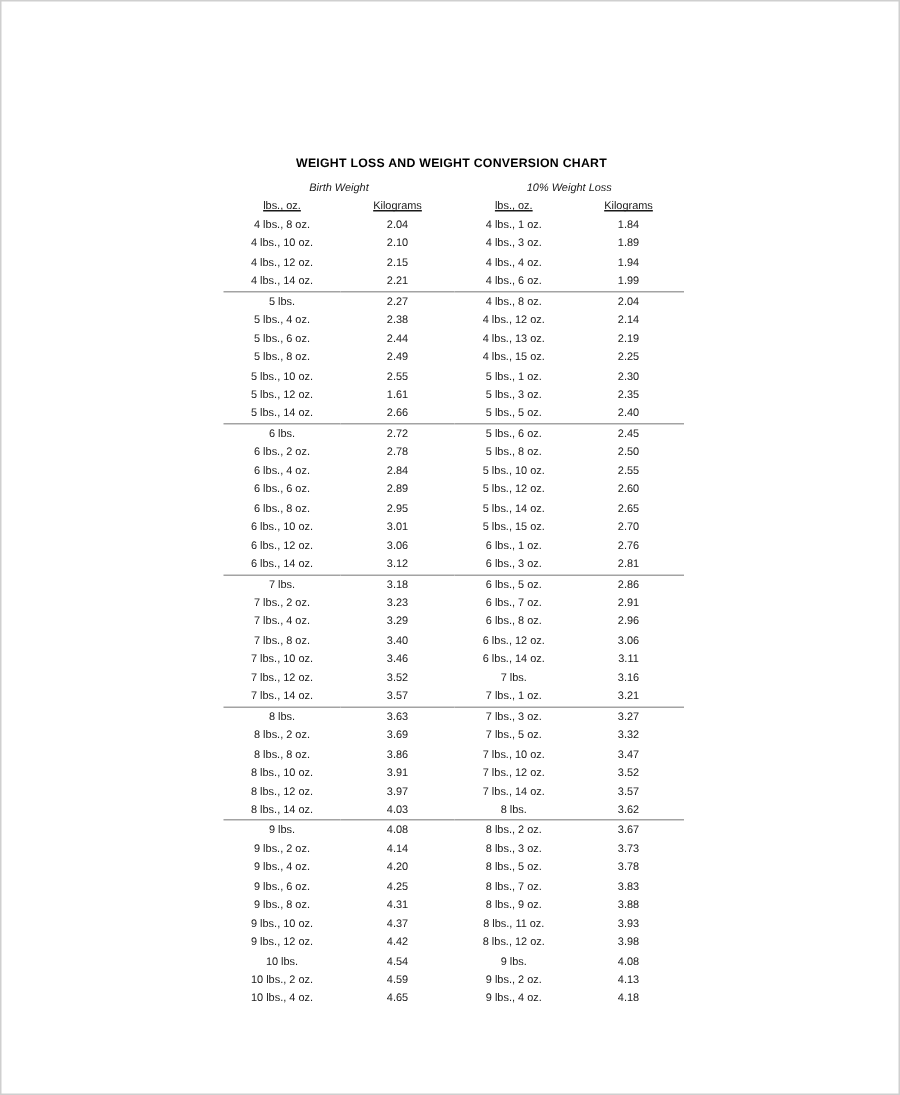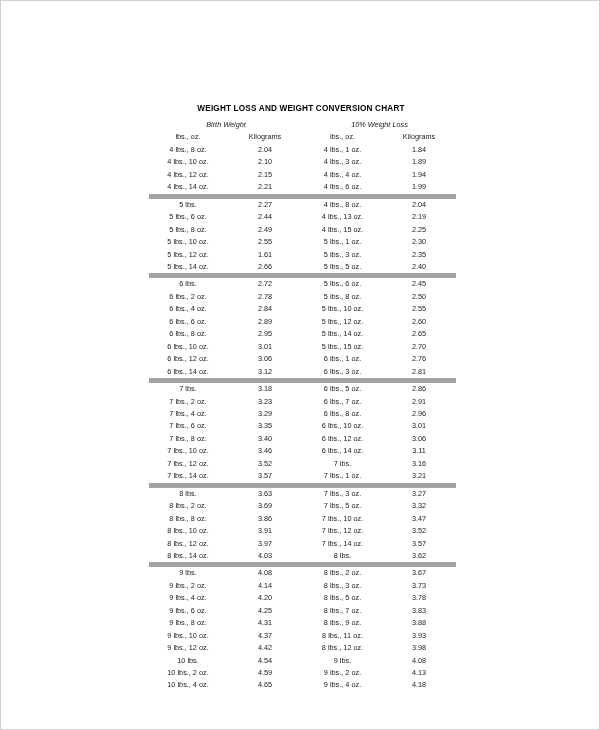--- a/index.html
+++ b/index.html
@@ -71,32 +71,33 @@
     padding-bottom: 1px;
     font-style: italic;
   }
   .col-head {
     font-size: 7.5px;
     font-weight: normal;
     line-height: 13px;
     height: 13px;
     color: #1a1a1a;
     padding-bottom: 1px;
+    text-decoration: underline;
   }
   td.lbs {
     text-align: center;
     padding-right: 16px;
   }
   td.kg {
     text-align: center;
     padding-right: 14px;
   }
   
   tr.ruled > td {
-    border-bottom: 5px solid #a3a3a3;
+    border-bottom: 1px solid #a3a3a3;
   }
 </style>
 </head>
 <body>
 
 <div class="page">
 
   <div class="doc-title">WEIGHT LOSS AND WEIGHT CONVERSION CHART</div>
 
   <div class="table-wrap">
@@ -144,20 +145,26 @@
             <td class="lbs">4 lbs., 6 oz.</td>
             <td class="kg">1.99</td>
           </tr>
           <tr>
             <td class="lbs">5 lbs.</td>
             <td class="kg">2.27</td>
             <td class="lbs">4 lbs., 8 oz.</td>
             <td class="kg">2.04</td>
           </tr>
           <tr>
+            <td class="lbs">5 lbs., 4 oz.</td>
+            <td class="kg">2.38</td>
+            <td class="lbs">4 lbs., 12 oz.</td>
+            <td class="kg">2.14</td>
+          </tr>
+          <tr>
             <td class="lbs">5 lbs., 6 oz.</td>
             <td class="kg">2.44</td>
             <td class="lbs">4 lbs., 13 oz.</td>
             <td class="kg">2.19</td>
           </tr>
           <tr>
             <td class="lbs">5 lbs., 8 oz.</td>
             <td class="kg">2.49</td>
             <td class="lbs">4 lbs., 15 oz.</td>
             <td class="kg">2.25</td>
@@ -240,26 +247,20 @@
             <td class="lbs">6 lbs., 7 oz.</td>
             <td class="kg">2.91</td>
           </tr>
           <tr>
             <td class="lbs">7 lbs., 4 oz.</td>
             <td class="kg">3.29</td>
             <td class="lbs">6 lbs., 8 oz.</td>
             <td class="kg">2.96</td>
           </tr>
           <tr>
-            <td class="lbs">7 lbs., 6 oz.</td>
-            <td class="kg">3.35</td>
-            <td class="lbs">6 lbs., 10 oz.</td>
-            <td class="kg">3.01</td>
-          </tr>
-          <tr>
             <td class="lbs">7 lbs., 8 oz.</td>
             <td class="kg">3.40</td>
             <td class="lbs">6 lbs., 12 oz.</td>
             <td class="kg">3.06</td>
           </tr>
           <tr>
             <td class="lbs">7 lbs., 10 oz.</td>
             <td class="kg">3.46</td>
             <td class="lbs">6 lbs., 14 oz.</td>
             <td class="kg">3.11</td>

